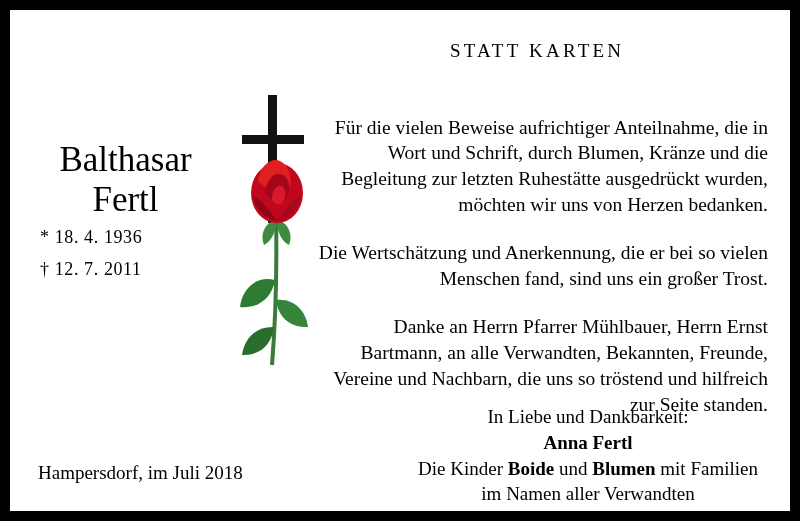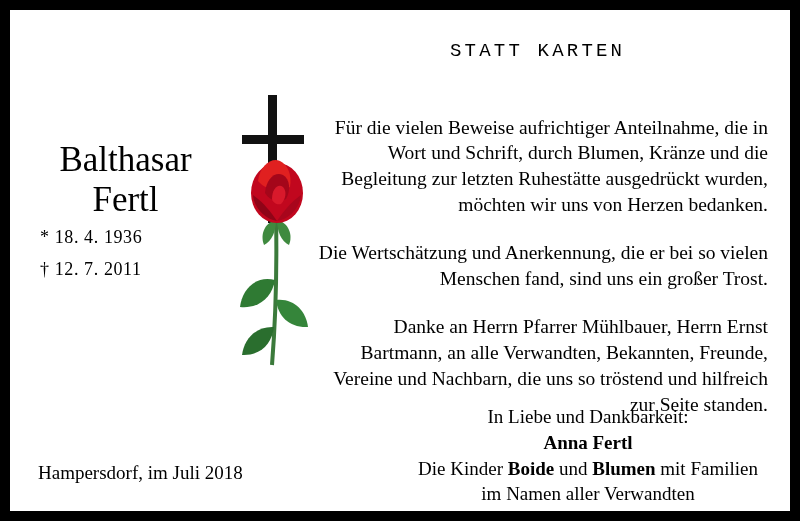--- a/index.html
+++ b/index.html
@@ -37,21 +37,20 @@
     color: #000000;
     white-space: nowrap;
   }
   .heading-left {
     left: 135px;
     top: 0;
   }
   .heading-right {
     left: 440px;
     top: 0;
-    font-family: Liberation Mono, monospace;
   }
 
   
   .left-col {
     position: absolute;
     left: 18px;
     top: 130px;
     width: 195px;
     text-align: center;
   }

